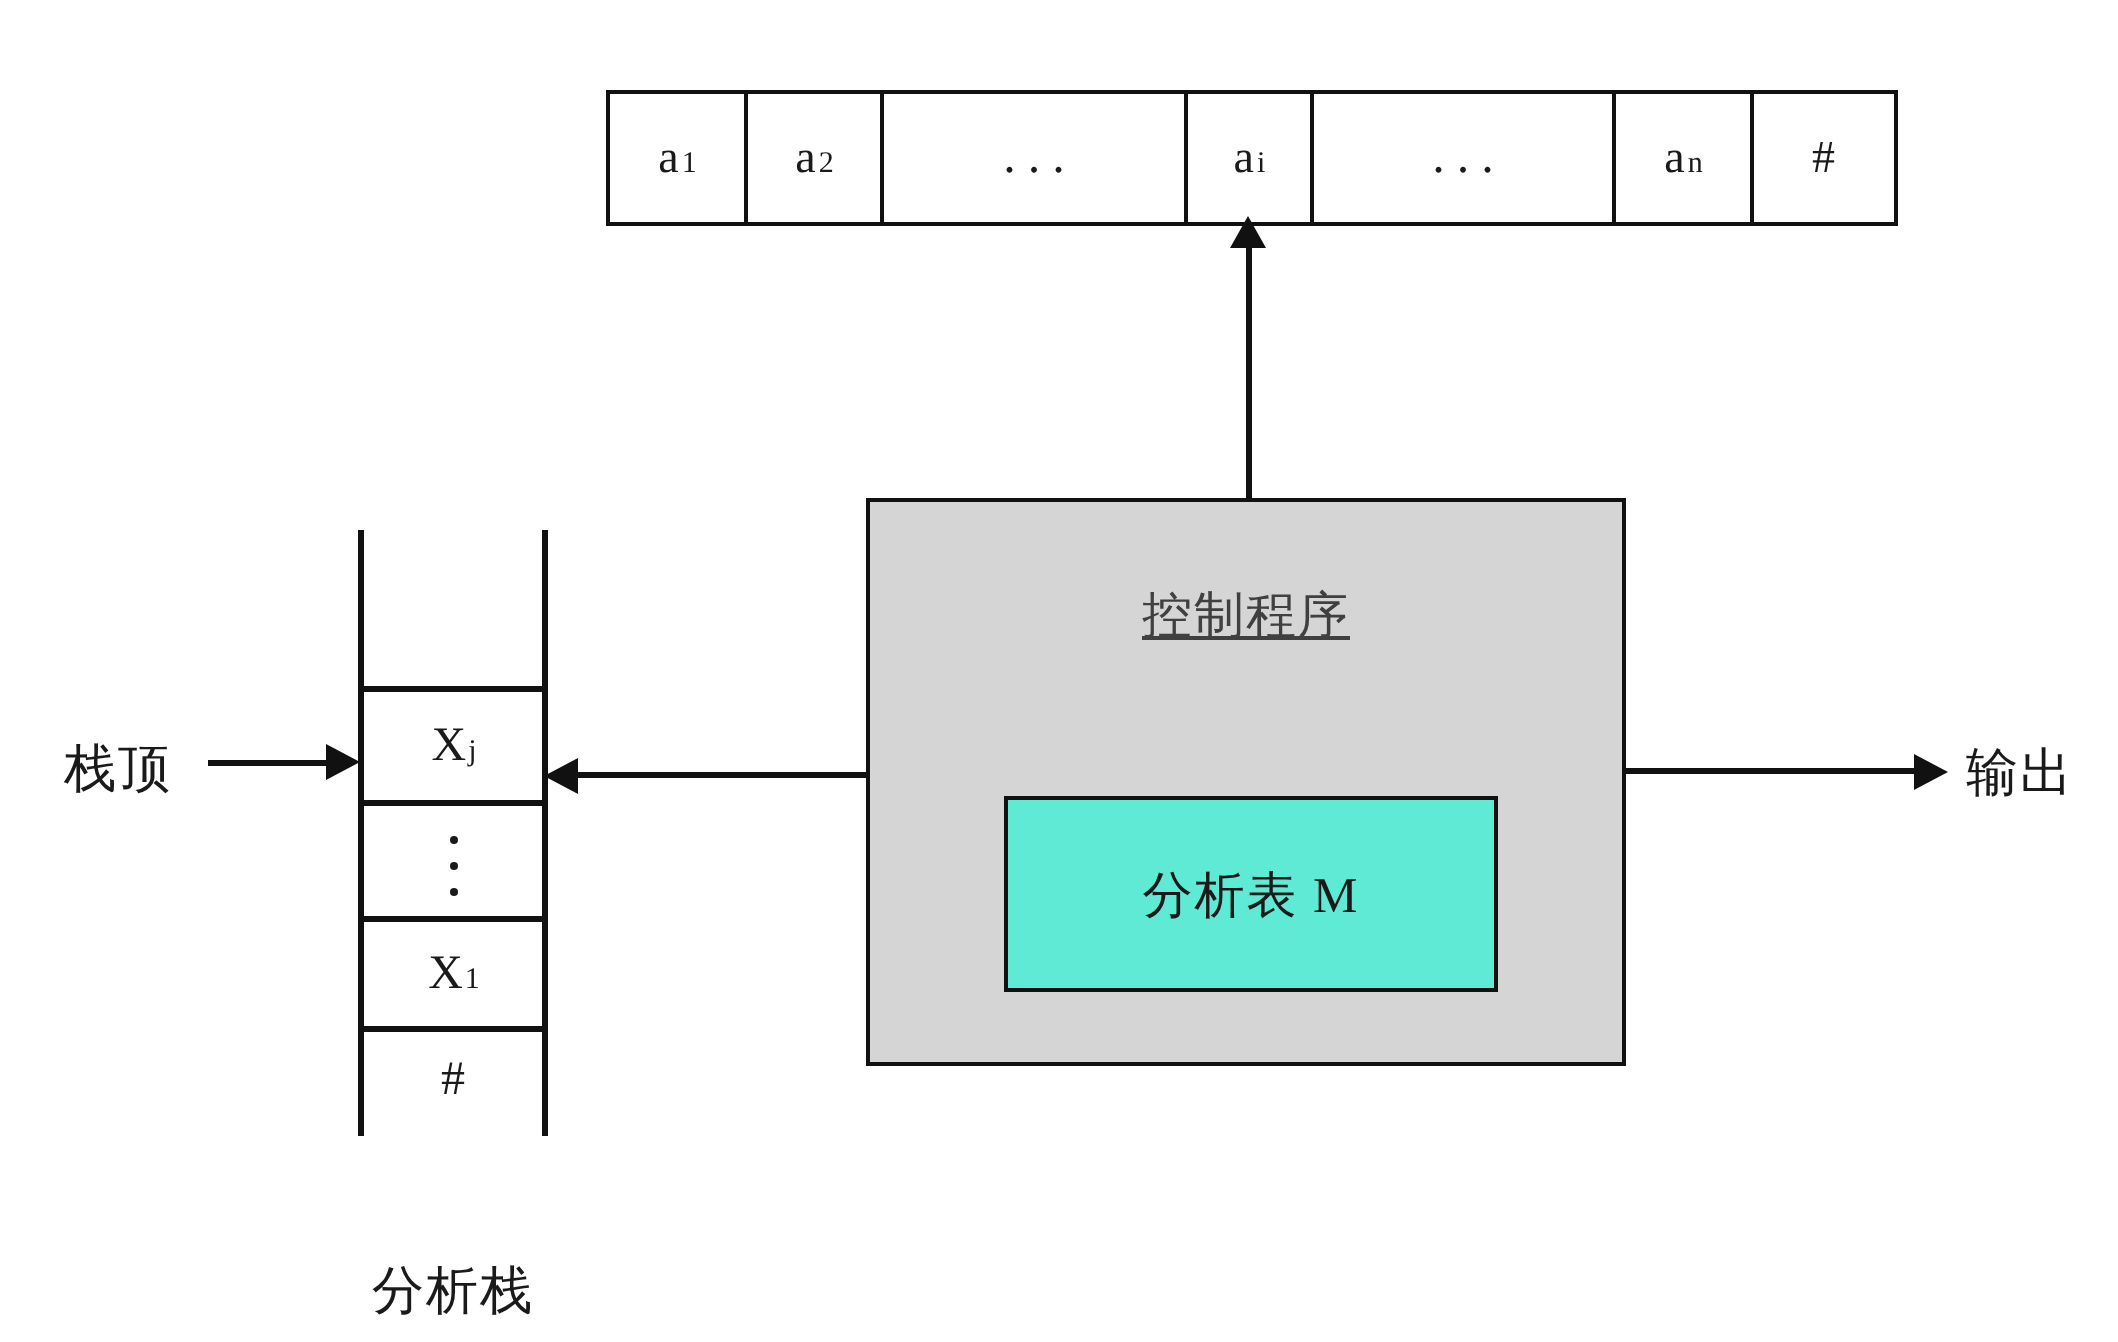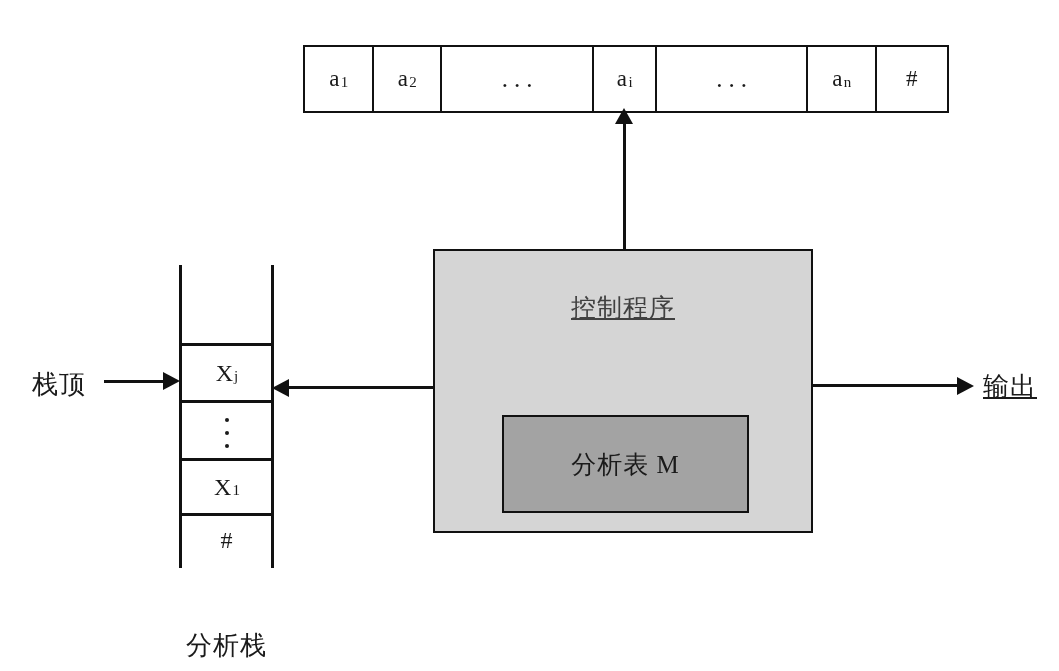--- a/index.html
+++ b/index.html
@@ -71,24 +71,24 @@
     width: 100%;
     text-align: center;
     font-size: 25px;
     color: #404040;
     letter-spacing: 1px;
     text-decoration: underline;
   }
   .table-box {
     position: absolute;
     left: 67px;
-    top: 164px;
+    top: 147px;
     width: 247px;
     height: 98px;
-    background: #a3a3a3;
+    background: #5eead4;
     border: 2px solid #111111;
     box-sizing: border-box;
     display: flex;
     align-items: center;
     justify-content: center;
     font-size: 25px;
     color: #1a1a1a;
     letter-spacing: 1px;
   }
 
@@ -220,21 +220,21 @@
   <div class="control-box">
     <div class="control-title">控制程序</div>
     <div class="table-box">分析表  M</div>
   </div>
 
   <div class="h-line" style="left:288px; top:386px; width:146px;"></div>
   <div class="arrowhead arrow-left" style="left:272px; top:379px;"></div>
 
   <div class="h-line" style="left:813px; top:384px; width:146px;"></div>
   <div class="arrowhead arrow-right" style="left:957px; top:377px;"></div>
-  <div class="label" style="left:983px; top:369px;text-decoration:underline;">输出</div>
+  <div class="label" style="left:983px; top:369px;">输出</div>
 
   <div class="label" style="left:32px; top:367px;">栈顶</div>
   <div class="h-line" style="left:104px; top:380px; width:60px;"></div>
   <div class="arrowhead arrow-right" style="left:163px; top:372px;"></div>
 
   <div class="stack">
     <div class="stack-wall-left"></div>
     <div class="stack-wall-right"></div>
 
     <div class="stack-cells">

